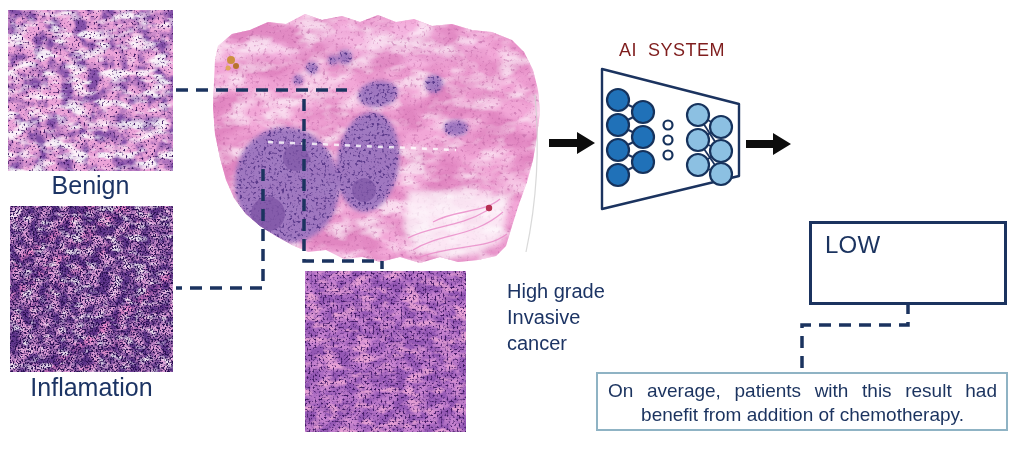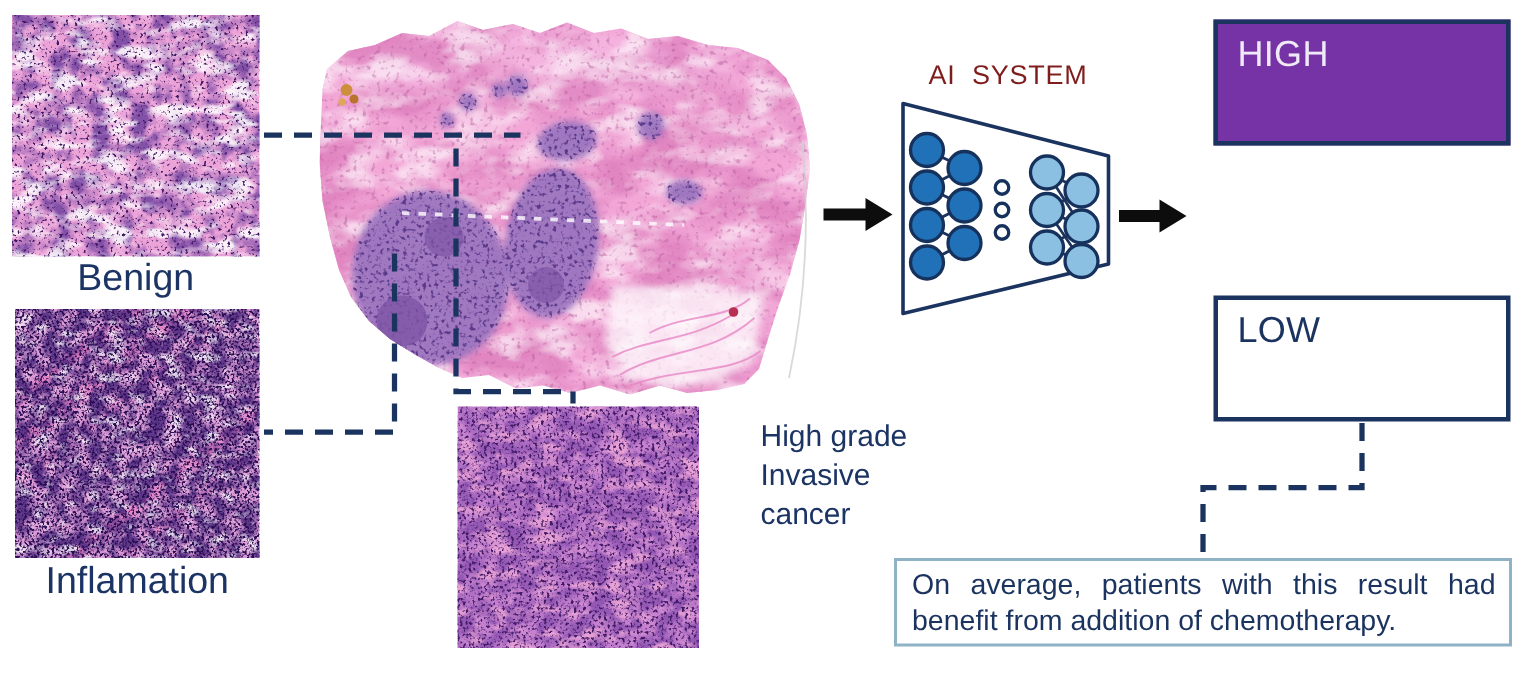--- a/index.html
+++ b/index.html
@@ -19,28 +19,28 @@
     position:absolute;color:#7f1d1d;font-size:18px;letter-spacing:0.5px;text-align:center;
     white-space:pre;font-weight:500;
   }
   .risk-box{
     position:absolute;left:809px;width:198px;height:84px;box-sizing:border-box;
     border:3px solid #1b335f;background:#ffffff;padding:7px 13px;
     font-size:24px;letter-spacing:0.2px;
   }
   .risk-box.high{background:#7633a6;color:#f0e9f7;}
   .risk-box.intermediate{color:#2e2e2e;}
-  .risk-box.low{color:#1b335f;}
+  .risk-box.low{color:#1b335f;margin-top:24px;}
   .note-box{
     position:absolute;left:596px;top:372px;width:412px;height:59px;box-sizing:border-box;
     border:2px solid #8fb3c4;background:#ffffff;padding:5px 9px 0 10px;
     color:#1b335f;font-size:19px;line-height:24px;
   }
   .note-line1{text-align:justify;text-align-last:justify;}
-  .note-line2{text-align:left;}
+  .note-line2{text-align:center;}
   svg{display:block;}
   .defs-holder{position:absolute;width:0;height:0;overflow:hidden;}
 </style>
 </head>
 <body>
 
 <div id="canvas">
 
   <svg class="defs-holder" aria-hidden="true">
     <defs>
@@ -247,23 +247,20 @@
         <circle cx="698" cy="115" r="11"></circle>
           <circle cx="698" cy="140" r="11"></circle>
           <circle cx="698" cy="165" r="11"></circle>
         <circle cx="721" cy="127" r="11"></circle>
           <circle cx="721" cy="151" r="11"></circle>
           <circle cx="721" cy="174" r="11"></circle>
       </g>
     </g>
   </svg>
 
-  <div class="risk-box high" style="top:13px;">
-    <span>HIGH</span>
-  </div>
   <div class="risk-box low" style="top:197px;">
     <span>LOW</span>
   </div>
 
   <div class="note-box">
     <div class="note-line1">On average, patients with this result had</div>
     <div class="note-line2">benefit from addition of chemotherapy.</div>
   </div>
 
 </div>

